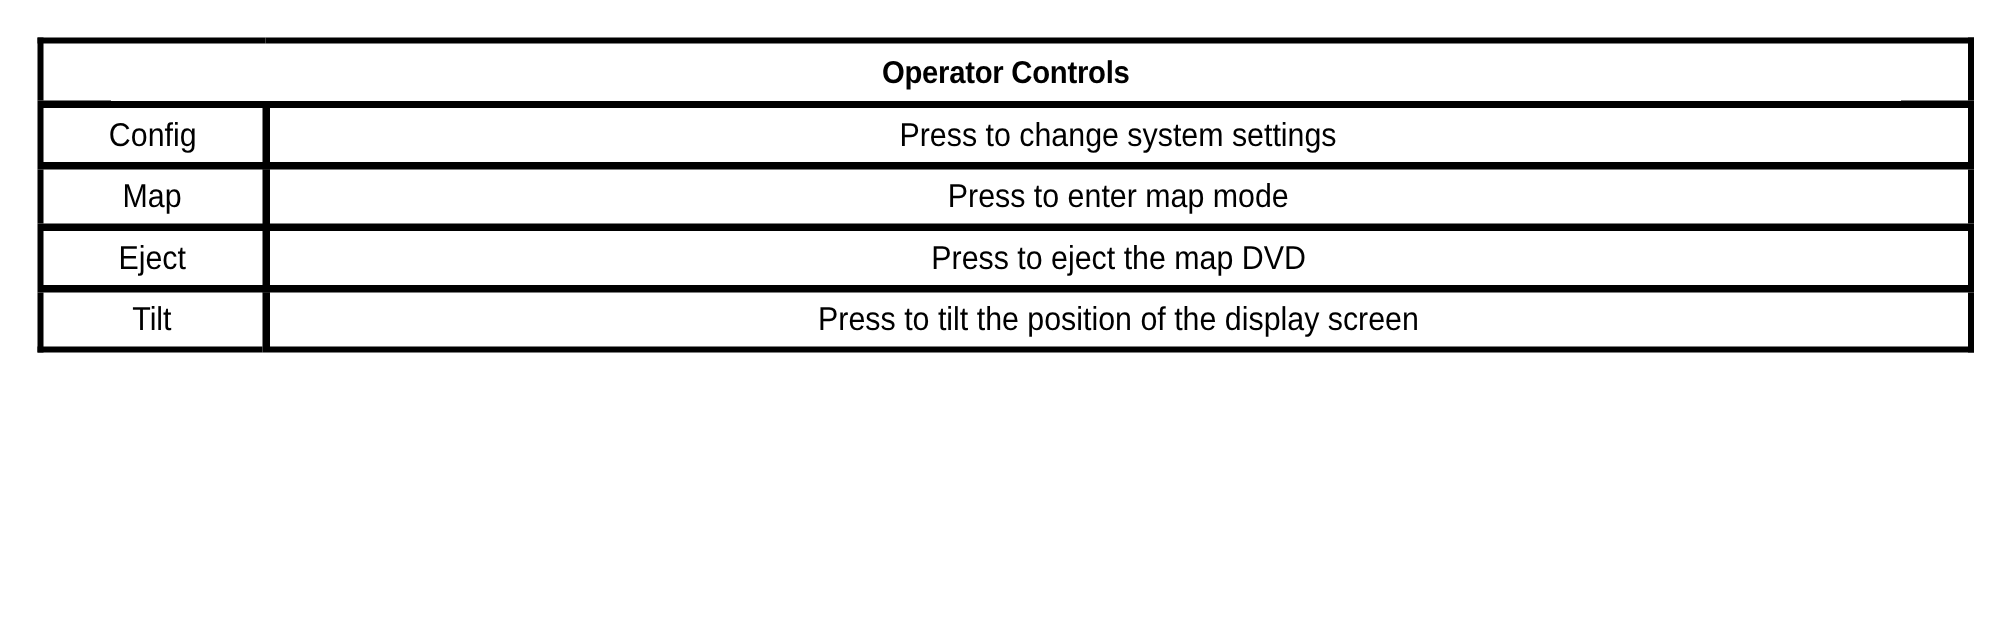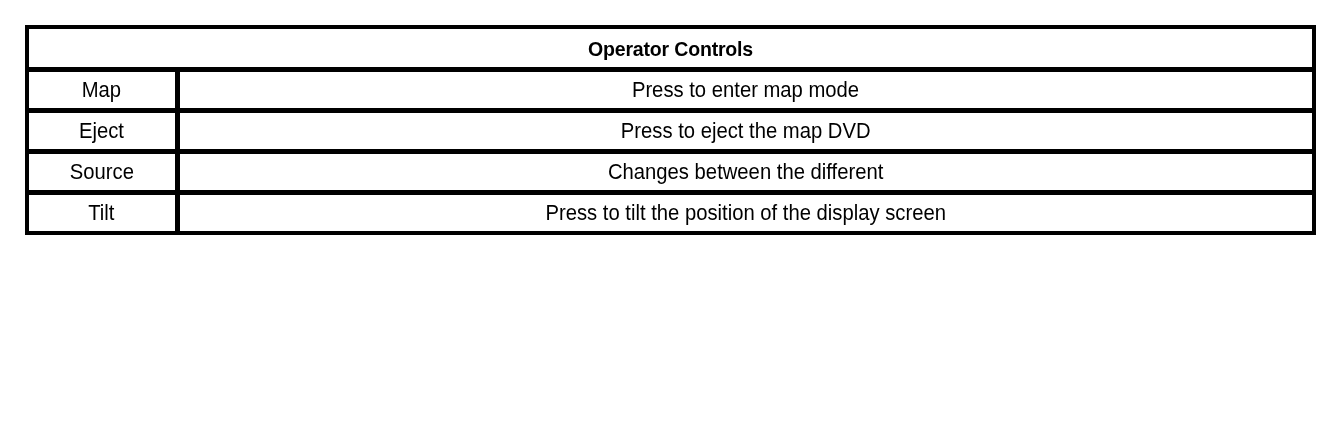--- a/index.html
+++ b/index.html
@@ -101,48 +101,48 @@
       <col class="col-desc">
     </colgroup>
     <thead>
       <tr class="header-row">
         <th colspan="2">Operator Controls</th>
       </tr>
     </thead>
     <tbody>
 
 
+      <tr class="data-row">
+        <td class="cell-control">
+          <span class="label-text">Config</span>
+        </td>
+        <td class="cell-desc">
+          <span class="desc-text">Press to change system settings</span>
+        </td>
+      </tr>
 
       <tr class="data-row">
         <td class="cell-control">
           <span class="label-text">Map</span>
         </td>
         <td class="cell-desc">
           <span class="desc-text">Press to enter map mode</span>
         </td>
       </tr>
 
       <tr class="data-row">
         <td class="cell-control">
           <span class="label-text">Eject</span>
         </td>
         <td class="cell-desc">
           <span class="desc-text">Press to eject the map DVD</span>
         </td>
       </tr>
 
 
-      <tr class="data-row">
-        <td class="cell-control">
-          <span class="label-text">Source</span>
-        </td>
-        <td class="cell-desc">
-          <span class="desc-text">Changes between the different</span>
-        </td>
-      </tr>
 
       <tr class="data-row">
         <td class="cell-control">
           <span class="label-text">Tilt</span>
         </td>
         <td class="cell-desc">
           <span class="desc-text">Press to tilt the position of the display screen</span>
         </td>
       </tr>
 

